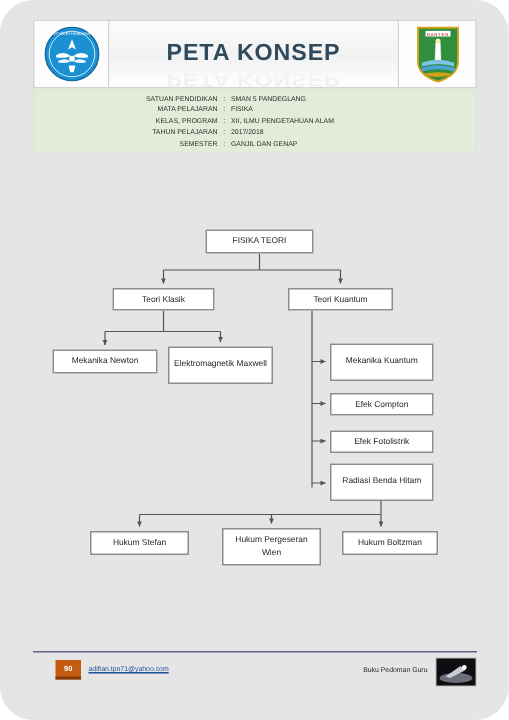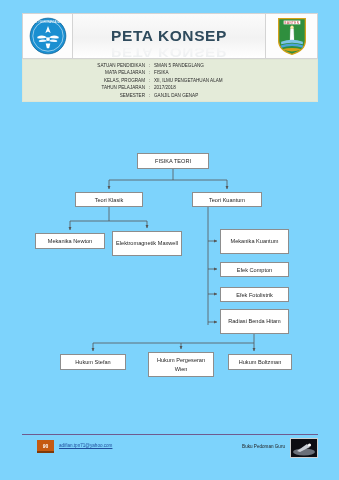--- a/index.html
+++ b/index.html
@@ -3,21 +3,21 @@
 <meta charset="utf-8">
 <style>
   html,body{margin:0;padding:0;}
   body{
     width:339px;height:480px;
     background:#ffffff;
     font-family:"Liberation Sans", sans-serif;
     overflow:hidden;
     position:relative;
   }
-  .page{position:absolute;inset:0;background:#7dd3fc;}
+  .page{position:absolute;inset:0;background:#e5e5e5;border-radius:22px;}
 
   
   .header-table{
     position:absolute;left:22px;top:13px;width:296px;height:46px;
     border:1px solid #d4d4d4;
     display:flex;align-items:stretch;
     background:#fdfdfd;
     box-sizing:border-box;
   }
   .logo-cell{

